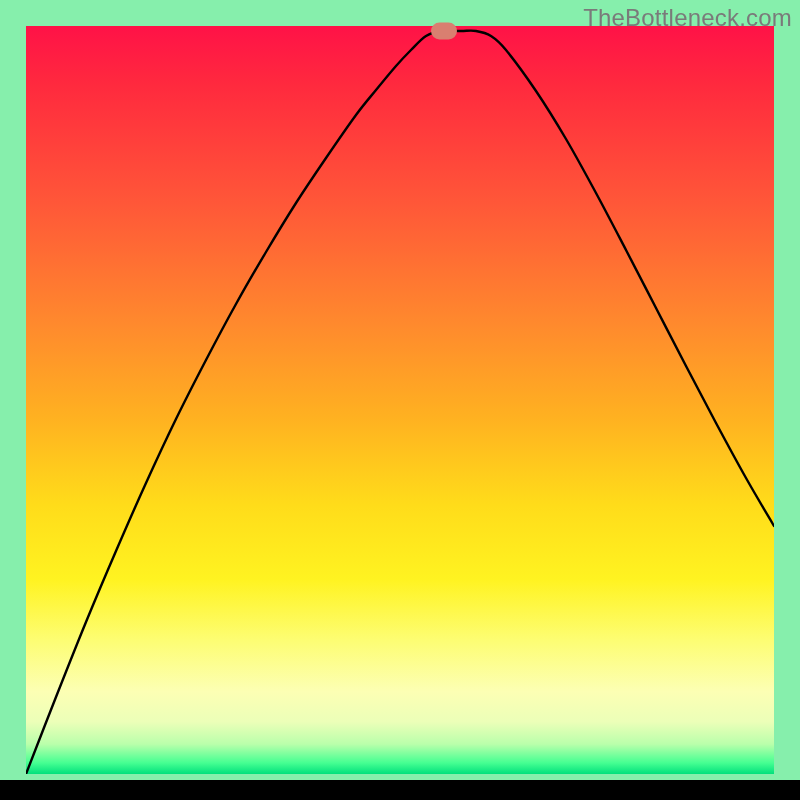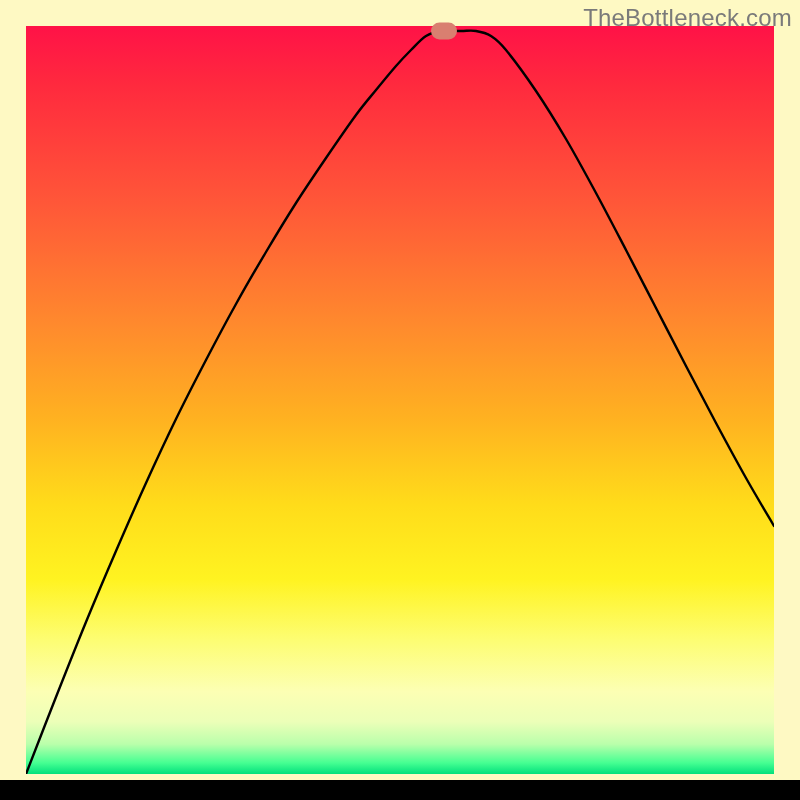--- a/index.html
+++ b/index.html
@@ -8,21 +8,21 @@
     width: 800px;
     height: 800px;
     background: #000;
     overflow: hidden;
     font-family: Arial, Helvetica, sans-serif;
   }
   .frame {
     position: relative;
     width: 800px;
     height: 780px;
-    background: #fef9c3;
+    background: #86efac;
   }
   .plot {
     position: absolute;
     left: 26px;
     top: 26px;
     width: 748px;
     height: 748px;
     background: linear-gradient(
       to bottom,
       #ff1247 0%,

